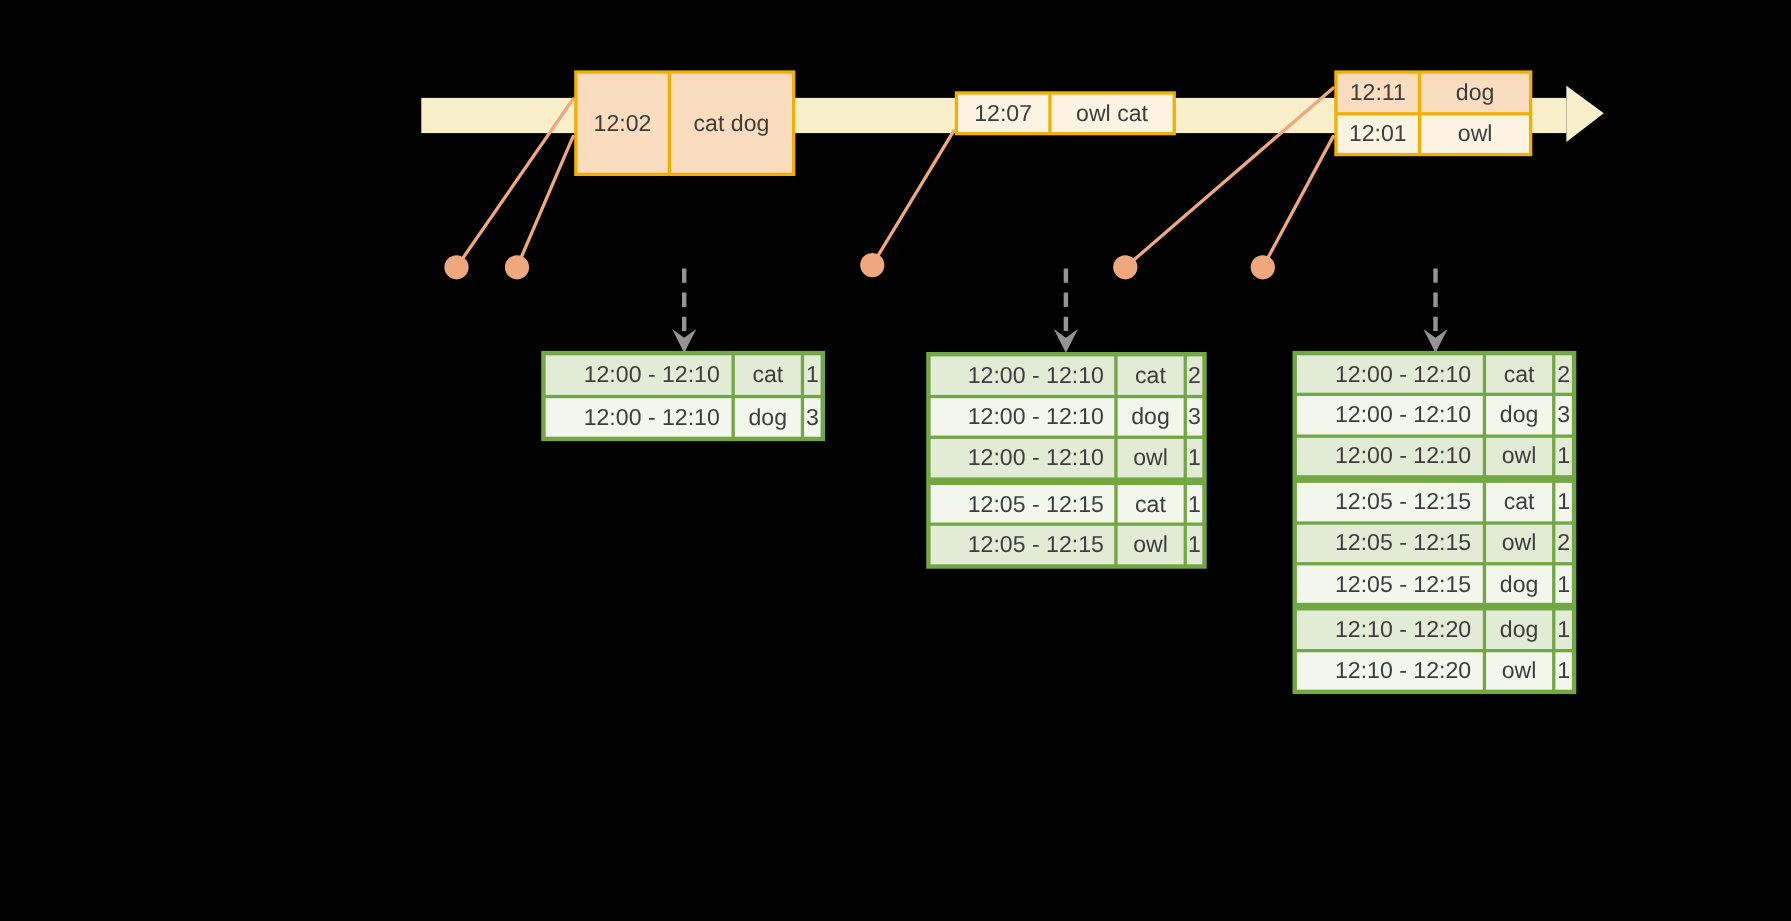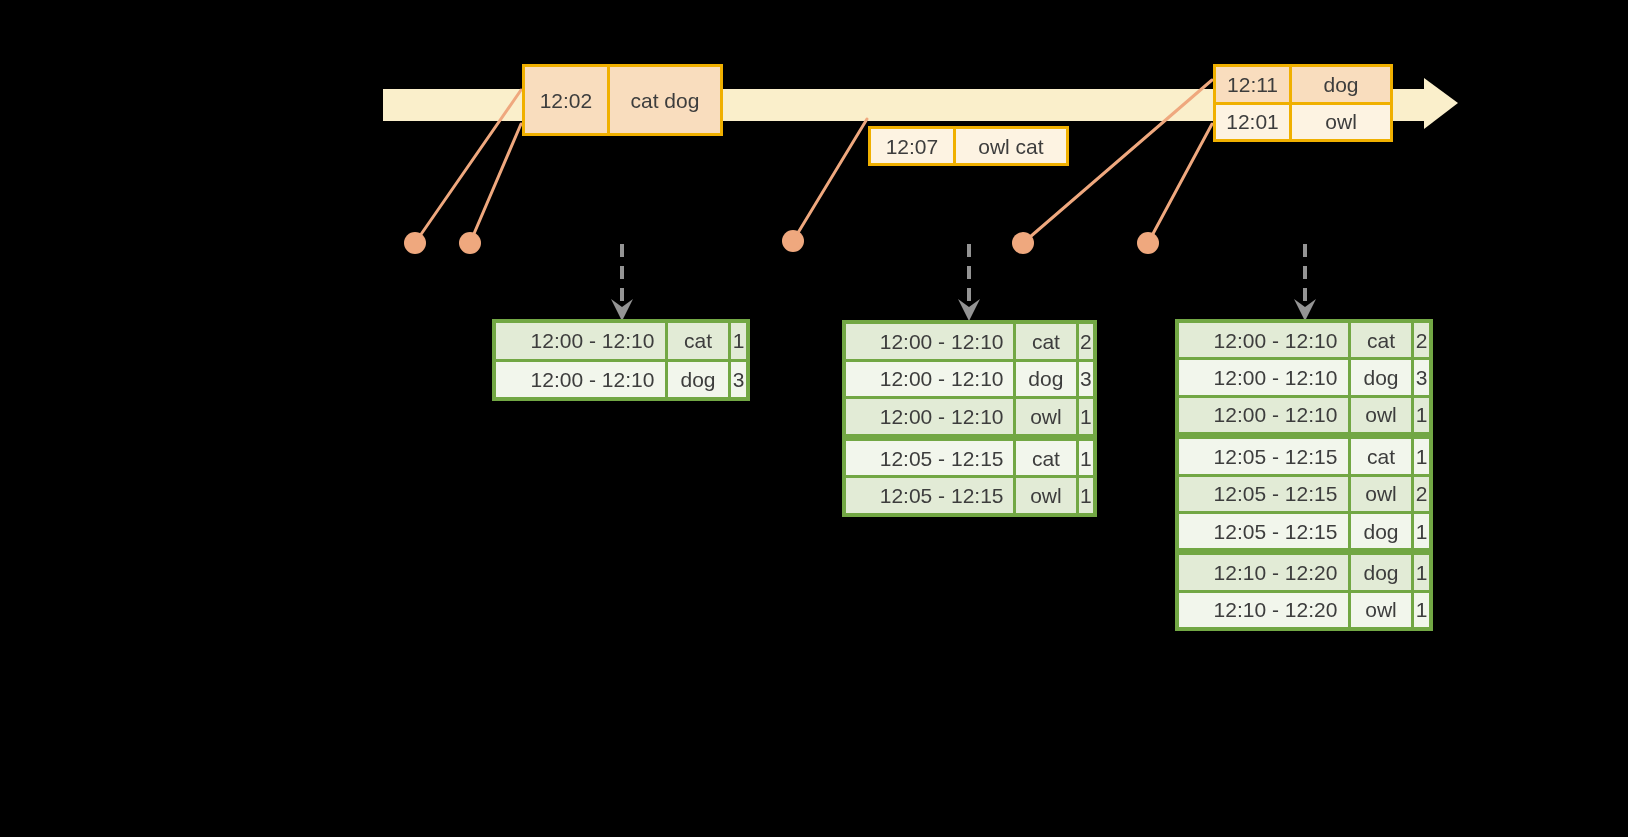--- a/index.html
+++ b/index.html
@@ -29,22 +29,22 @@
   .event-table .time-cell{flex:0 0 42%;}
   .event-table .words-cell{flex:1;}
   .event-table .shade-dark .cell{background:var(--event-row-dark,#f9ddbe);}
   .event-table .shade-light .cell{background:var(--event-row-light,#fdf3e2);}
   .result-table .window-cell{flex:0 0 58%;padding-left:24px;}
   .result-table .word-cell{flex:0 0 24%;}
   .result-table .count-cell{flex:1;}
   .result-table .shade-dark .cell{background:var(--result-row-dark,#e2ebd6);}
   .result-table .shade-light .cell{background:var(--result-row-light,#f2f6ec);}
 
-  #et1{left:522px;top:64px;width:201px;height:72px;}
-  #et2{left:868px;top:83px;width:201px;height:40px;margin-top:43px;}
+  #et1{left:522px;top:64px;width:201px;height:96px;}
+  #et2{left:868px;top:83px;width:201px;height:40px;}
   #et3{left:1213px;top:64px;width:180px;height:78px;}
   #rt1{left:492px;top:319px;width:258px;height:82px;}
   #rt2{left:842px;top:320px;width:255px;height:197px;}
   #rt3{left:1175px;top:319px;width:258px;height:312px;}
 </style>
 </head>
 <body>
 
 <div class="canvas">
 

